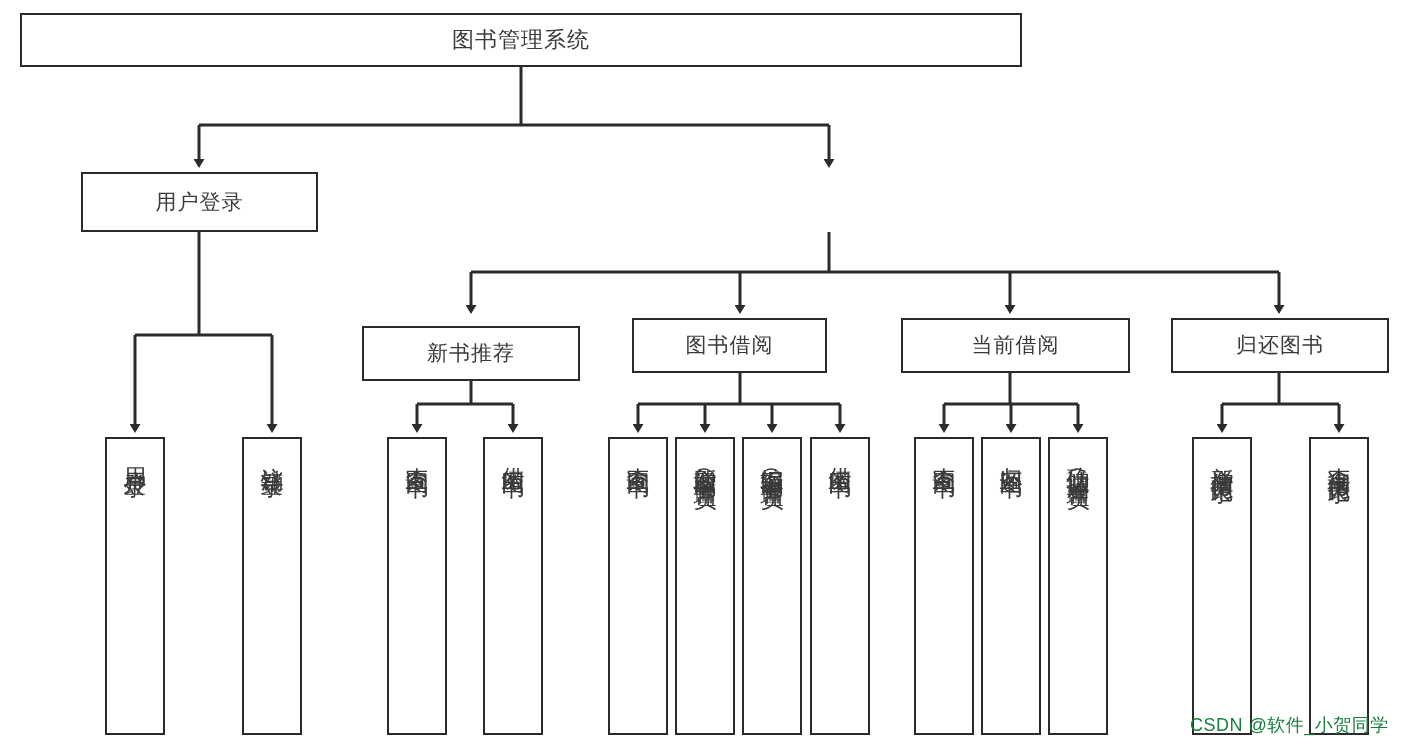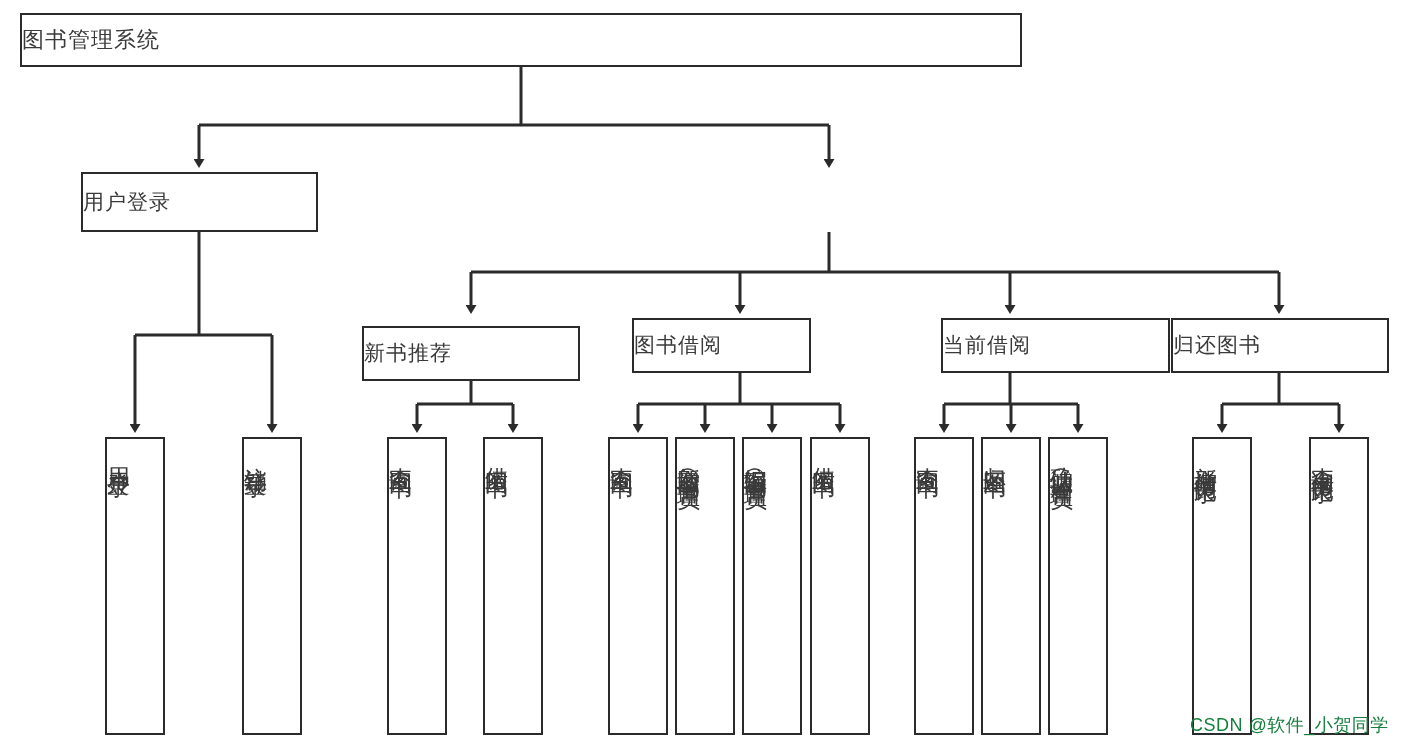--- a/index.html
+++ b/index.html
@@ -26,20 +26,21 @@
     height: 747px;
     pointer-events: none;
   }
   .node {
     position: absolute;
     box-sizing: border-box;
     background: #ffffff;
     border: 2px solid #2b2b2b;
     display: flex;
     align-items: center;
+    justify-content: center;
     z-index: 2;
   }
   .node .label {
     color: #3a3a3a;
     font-size: 21px;
     line-height: 1.18;
     letter-spacing: 1px;
     white-space: nowrap;
     text-align: center;
   }
@@ -129,24 +130,24 @@
     <span class="label">图书管理系统</span>
   </div>
 
   <div class="node" style="left:81px; top:172px; width:237px; height:60px;">
     <span class="label">用户登录</span>
   </div>
 
   <div class="node" style="left:362px; top:318px; width:218px; height:55px;margin-top:8px;">
     <span class="label">新书推荐</span>
   </div>
-  <div class="node" style="left:632px; top:318px; width:179px; height:55px;">
+  <div class="node" style="left:632px; top:318px; width:195px; height:55px;">
     <span class="label">图书借阅</span>
   </div>
-  <div class="node" style="left:901px; top:318px; width:229px; height:55px;margin-left:40px;">
+  <div class="node" style="left:901px; top:318px; width:229px; height:55px;">
     <span class="label">当前借阅</span>
   </div>
   <div class="node" style="left:1171px; top:318px; width:218px; height:55px;">
     <span class="label">归还图书</span>
   </div>
 
   <div class="node vertical" style="left:105px; top:437px; width:60px; height:298px;">
     <span class="label">用户登录</span>
   </div>
   <div class="node vertical" style="left:242px; top:437px; width:60px; height:298px;">

